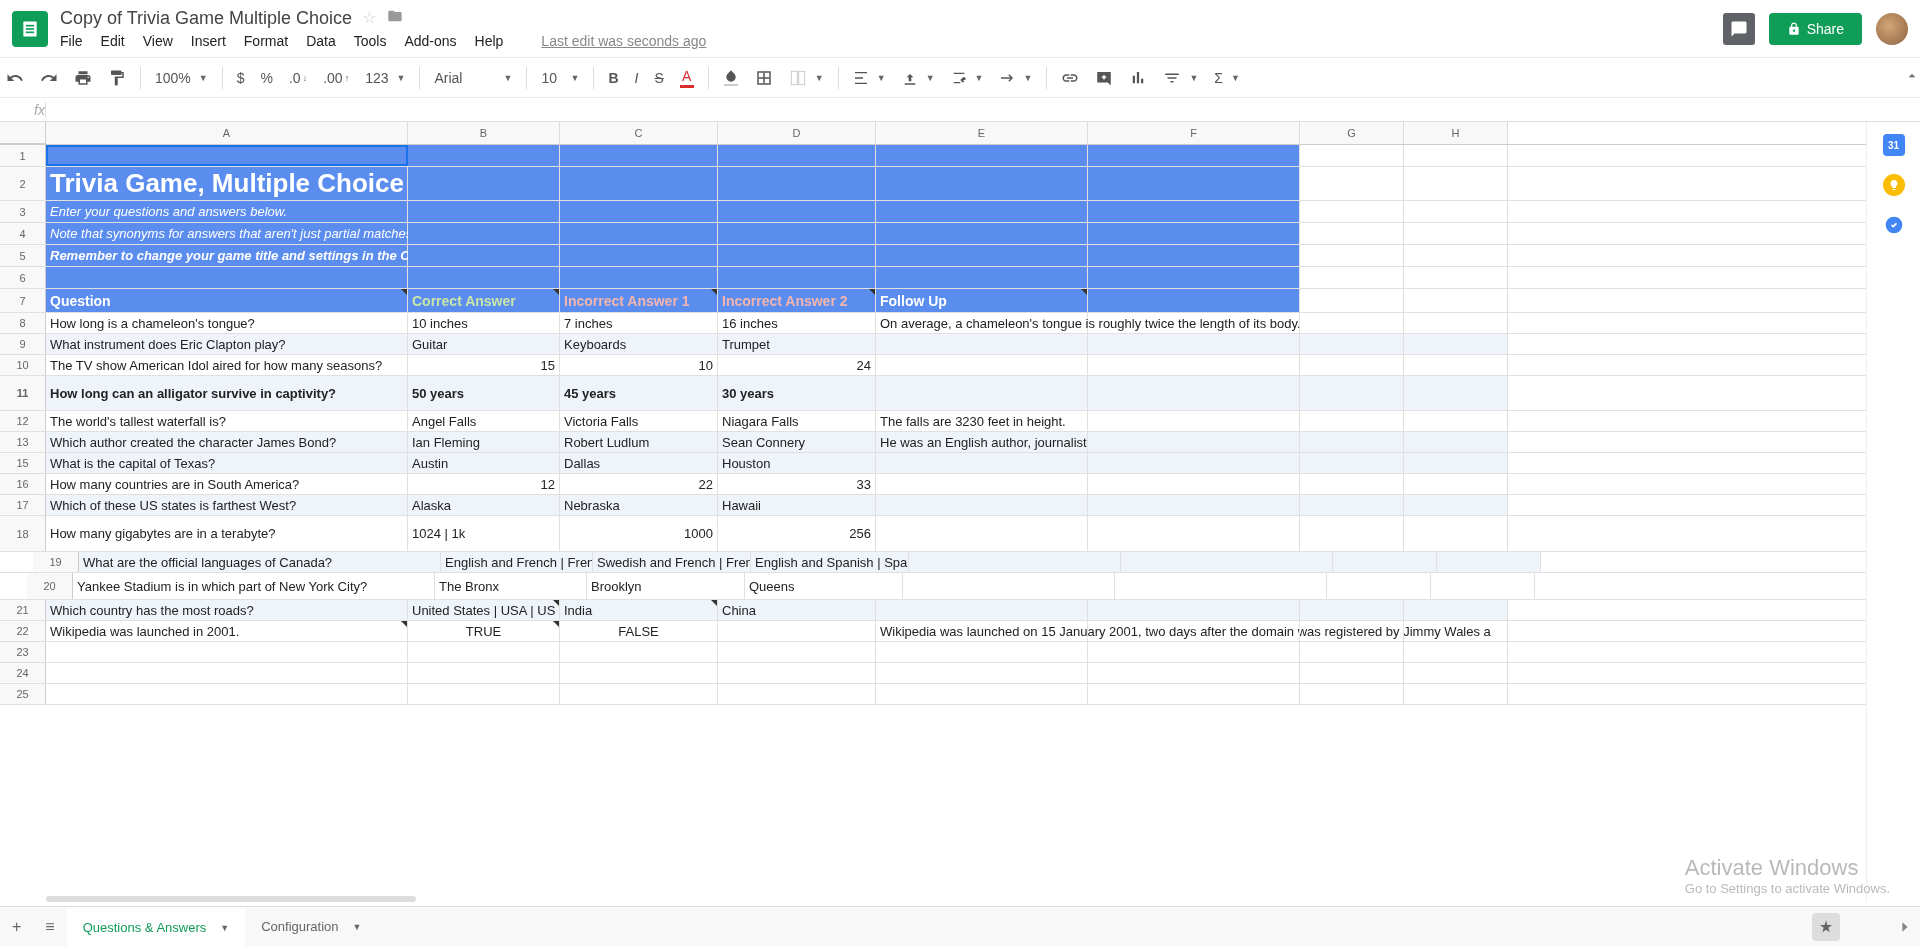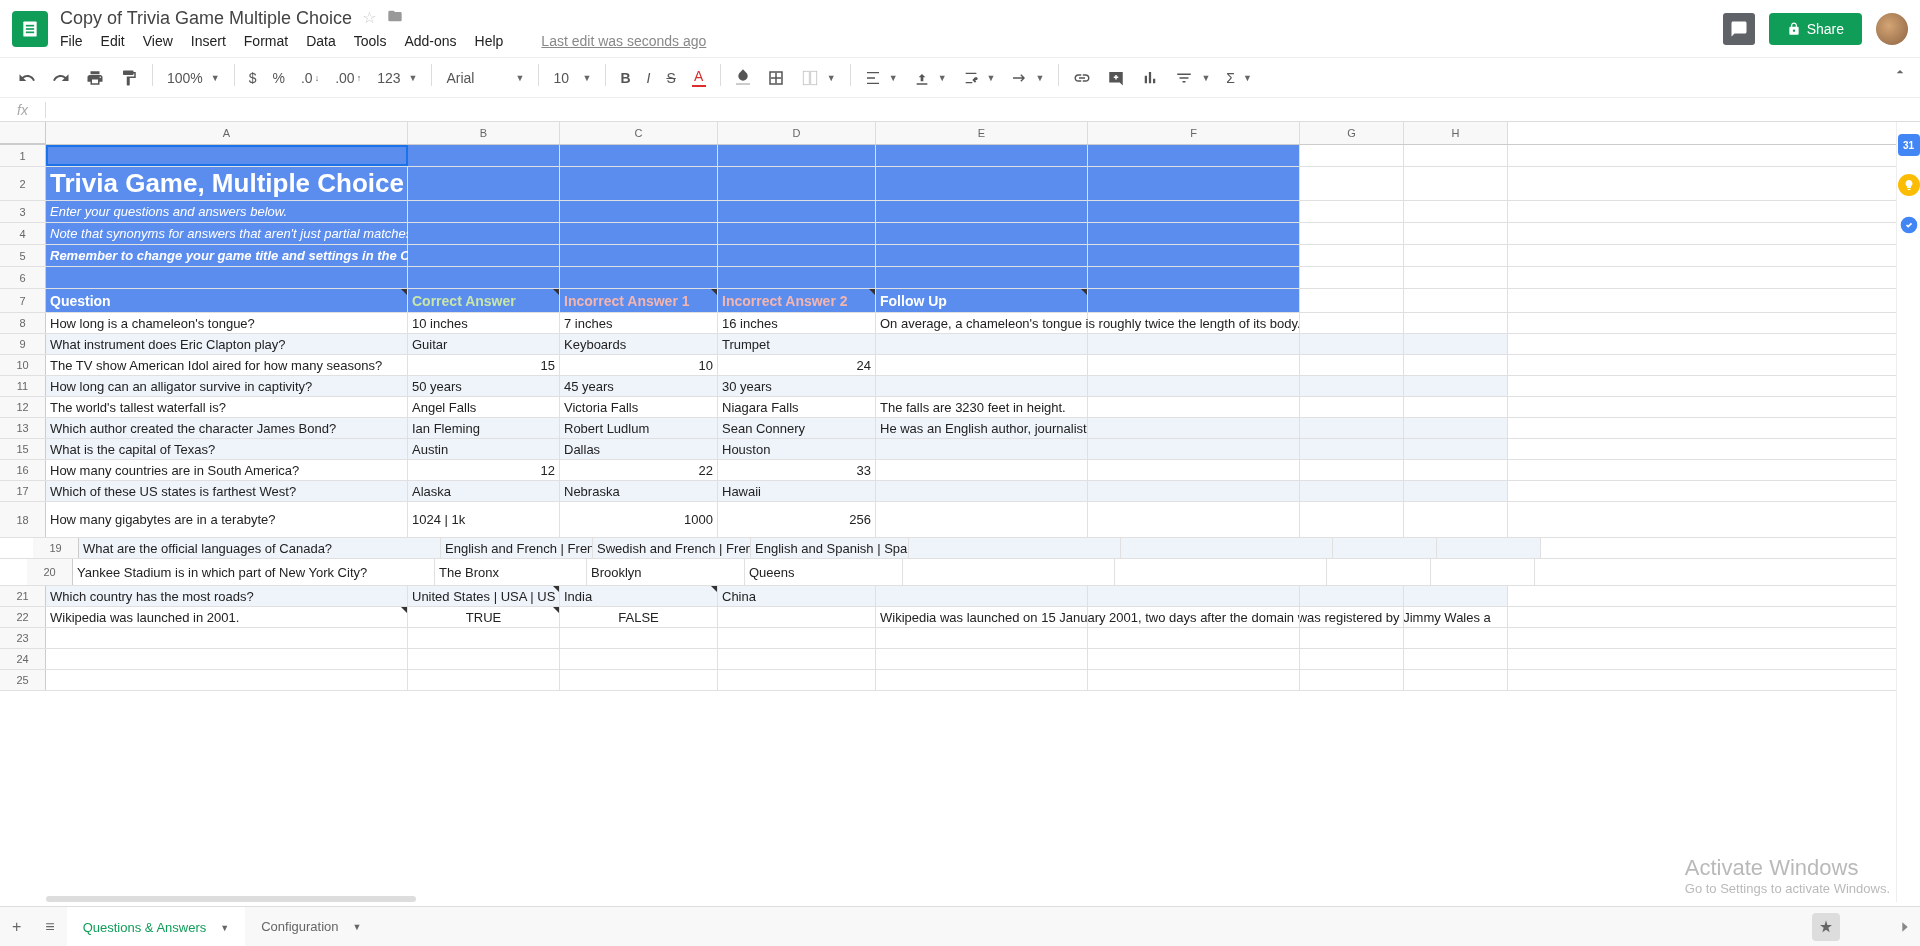--- a/index.html
+++ b/index.html
@@ -11,46 +11,46 @@
 .doc-title { font-size: 18px; color: #444; display: flex; align-items: flex-start; gap: 10px; }
 .star-icon, .folder-icon { color: #ccc; font-size: 16px; }
 .folder-icon { color: #999; }
 .menus { display: flex; gap: 18px; margin-top: 4px; font-size: 14px; color: #222; align-items: center; }
 .menu-item { cursor: pointer; }
 .last-edit { color: #888; text-decoration: underline; margin-left: 20px; }
 .header-right { display: flex; align-items: center; gap: 14px; }
 .comments-btn { width: 32px; height: 32px; background: #5f6367; border-radius: 3px; display: flex; align-items: center; justify-content: center; color: #fff; }
 .share-btn { background: #0f9d58; color: #fff; padding: 8px 18px; border-radius: 4px; font-size: 14px; font-weight: 500; display: flex; align-items: center; gap: 6px; cursor: pointer; }
 .avatar { width: 32px; height: 32px; border-radius: 50%; background: radial-gradient(circle at 40% 40%, #d4a574, #8b6242); }
-.toolbar { display: flex; padding: 6px 12px; border-bottom: 1px solid #eee; gap: 4px; height: 40px; }
+.toolbar { display: flex; align-items: center; padding: 6px 0; border-bottom: 1px solid #eee; gap: 4px; height: 40px; }
 .tb-sep { width: 1px; height: 22px; background: #ddd; margin: 0 4px; }
 .tb-btn { padding: 4px 6px; color: #555; cursor: pointer; font-size: 14px; display: flex; align-items: center; gap: 2px; }
 .dropdown-arrow { font-size: 9px; color: #666; margin-left: 6px; }
 .collapse-arrow { margin-left: auto; color: #666; cursor: pointer; }
 .formula-bar { display: flex; align-items: center; border-bottom: 1px solid #ddd; height: 24px; }
-.fx-label { width: 46px; text-align: center; font-style: italic; color: #aaa; font-size: 14px; border-right: 1px solid #ddd; }
+.fx-label { width: 46px; text-align: right; font-style: italic; color: #aaa; font-size: 14px; border-right: 1px solid #ddd; }
 .fx-input { flex: 1; border: none; outline: none; padding: 0 8px; font-size: 13px; }
 .sheet-area { display: flex; height: calc(946px - 62px - 40px - 24px - 40px); }
 .sheet-main { flex: 1; overflow: hidden; position: relative; }
 .col-headers { display: flex; position: sticky; top: 0; background: #fff; border-bottom: 1px solid #ccc; }
 .corner { width: 46px; height: 22px; background: #f8f8f8; border-right: 1px solid #ccc; border-bottom: 1px solid #ccc; }
 .col-h { height: 22px; background: #f8f8f8; border-right: 1px solid #ddd; text-align: center; font-size: 11px; color: #666; line-height: 22px; }
 .row { display: flex; border-bottom: 1px solid #e0e0e0; }
 .row-h { width: 46px; background: #f8f8f8; border-right: 1px solid #ccc; text-align: center; font-size: 11px; color: #666; display: flex; align-items: center; justify-content: center; }
 .cell { border-right: 1px solid #e0e0e0; padding: 2px 4px; font-size: 13px; color: #222; overflow: hidden; white-space: nowrap; text-overflow: clip; display: flex; align-items: center; position: relative; }
 .cell.num { justify-content: flex-end; }
 .cell.center { justify-content: center; }
 .blue-bg { background: #5b8def; color: #fff; }
 .title-row { font-size: 26px; font-weight: bold; }
 .instr { font-style: italic; font-size: 13px; }
 .header-row { font-weight: bold; font-size: 14px; }
 .alt-row { background: #eff4fb; }
 .selected-cell { border: 2px solid #1a73e8 !important; }
 .note-marker { position: absolute; top: 0; right: 0; width: 0; height: 0; border-left: 6px solid transparent; border-top: 6px solid #333; }
-.right-panel { width: 24px; border-left: 1px solid #eee; display: flex; flex-direction: column; align-items: center; gap: 18px; padding-top: 12px; }
+.right-panel { width: 54px; border-left: 1px solid #eee; display: flex; flex-direction: column; align-items: center; gap: 18px; padding-top: 12px; }
 .rp-icon { width: 22px; height: 22px; border-radius: 4px; display:flex;align-items:center;justify-content:center; }
 .bottom-bar { position: absolute; bottom: 0; left: 0; right: 0; height: 40px; display: flex; align-items: center; border-top: 1px solid #ddd; background: #f8f8f8; }
 .bb-btn { padding: 0 12px; color: #666; cursor: pointer; height: 100%; display: flex; align-items: center; }
 .tab { padding: 0 16px; height: 100%; display: flex; align-items: center; gap: 8px; font-size: 13px; cursor: pointer; color: #666; }
 .tab.active { background: #fff; color: #0f9d58; font-weight: 500; border-top: 2px solid transparent; }
 .explore-btn { margin-left: auto; margin-right: 50px; width: 28px; height: 28px; background: #ddd; border-radius: 4px; display: flex; align-items: center; justify-content: center; }
 .watermark { position: absolute; bottom: 50px; right: 30px; color: rgba(128,128,128,0.55); text-align: left; pointer-events:none; }
 .watermark-title { font-size: 22px; font-weight:300; }
 .watermark-sub { font-size: 13px; }
 .scroll-h { height: 6px; background: #ddd; margin: 0 46px 0 46px; border-radius: 3px; width: 370px; position: absolute; bottom: 44px; left: 0; }
@@ -385,21 +385,21 @@
           <div class="row-h">10</div>
           <div class="cell col-A ">The TV show American Idol aired for how many seasons?</div>
           <div class="cell col-B  num">15</div>
           <div class="cell col-C  num ">10</div>
           <div class="cell col-D  num">24</div>
           <div class="cell col-E " style="overflow: visible;"></div>
           <div class="cell col-F "></div>
           <div class="cell col-G "></div>
           <div class="cell col-H "></div>
         </div>
-        <div class="row " style="height: 21px;">
+        <div class="row " style="height: 35px; font-weight: bold;">
           <div class="row-h">11</div>
           <div class="cell col-A alt-row">How long can an alligator survive in captivity?</div>
           <div class="cell col-B alt-row ">50 years</div>
           <div class="cell col-C alt-row  ">45 years</div>
           <div class="cell col-D alt-row ">30 years</div>
           <div class="cell col-E alt-row" style="overflow: visible;"></div>
           <div class="cell col-F alt-row"></div>
           <div class="cell col-G alt-row"></div>
           <div class="cell col-H alt-row"></div>
         </div>

